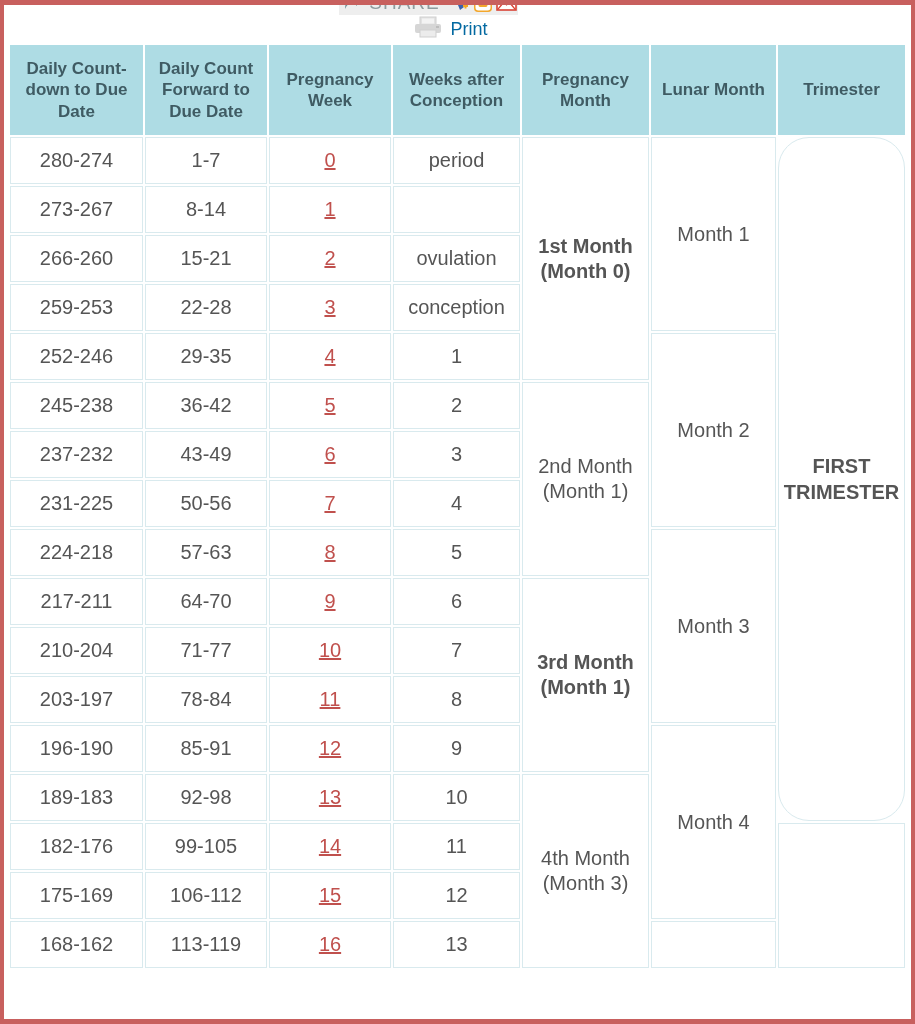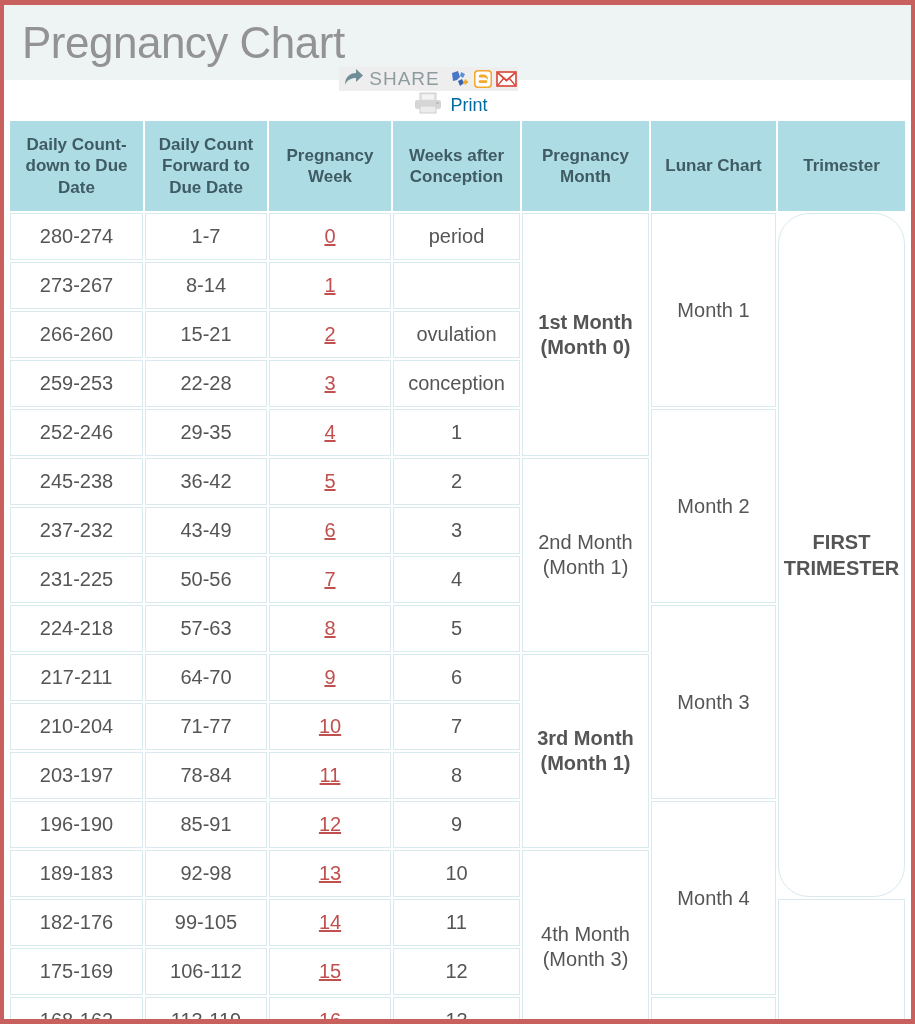--- a/index.html
+++ b/index.html
@@ -170,23 +170,20 @@
   col.c4 { width: 127px; }
   col.c5 { width: 127px; }
   col.c6 { width: 125px; }
   col.c7 { width: 127px; }
 </style>
 </head>
 <body>
 
 <div id="page">
 
-  <div id="title-bar">
-    <div id="page-title">Pregnancy Chart</div>
-  </div>
 
   <div id="toolbar">
 
     <div class="share-cluster">
       <div class="share-main">
         <span class="share-arrow">
           <svg width="22" height="20" viewBox="0 0 22 20">
             <path d="M2 18 C2 9 8 6 13 6 L13 2 L20 8.5 L13 15 L13 11 C8 11 4 13 2 18 Z" fill="#6f8f98"></path>
           </svg>
         </span>
@@ -248,21 +245,21 @@
         <col class="c6">
         <col class="c7">
     </colgroup>
     <thead>
       <tr>
         <th>Daily Count-down to Due Date</th>
         <th>Daily Count Forward to Due Date</th>
         <th>Pregnancy Week</th>
         <th>Weeks after Conception</th>
         <th>Pregnancy Month</th>
-        <th>Lunar Chart</th>
+        <th>Lunar Month</th>
         <th>Trimester</th>
       </tr>
     </thead>
     <tbody id="table-body">
         <tr>
           <td>280-274</td>
           <td>1-7</td>
           <td><a class="week-link">0</a></td>
           <td>period</td>
           <td class="preg-month shade-a" rowspan="5"><span>1st Month</span><br><span>(Month 0)</span></td>

